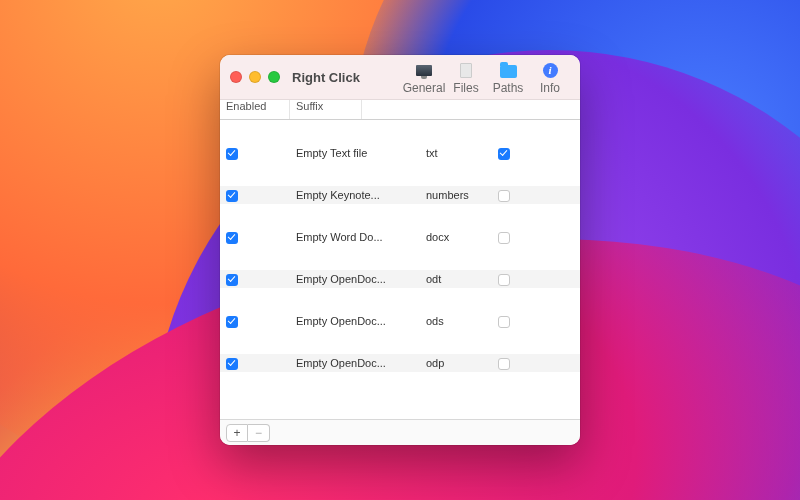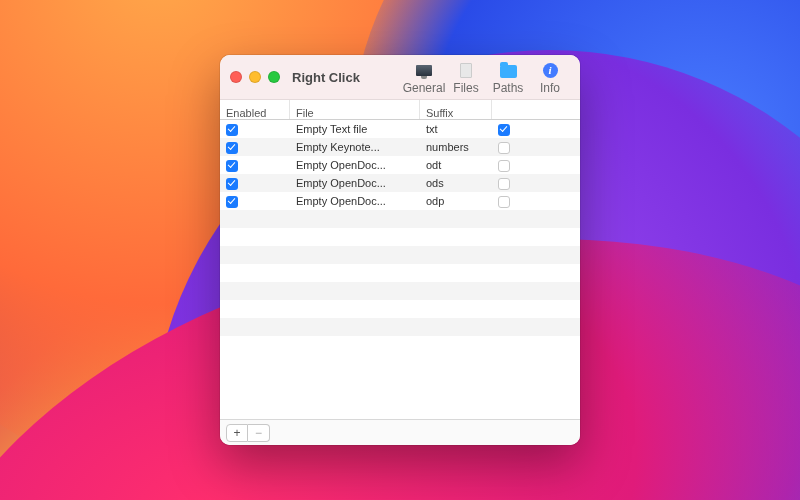--- a/index.html
+++ b/index.html
@@ -47,25 +47,25 @@
     .tbicon { width:20px;height:18px; display:flex; align-items:center; justify-content:center; font-size:16px;}
     .tblabel { font-size:12px; color:#6a6a6a; margin-top:1px;}
     .ic-general{ width:16px;height:11px; background:linear-gradient(#5a6572,#2a333e); border-radius:1px; position:relative;}
     .ic-general::after{content:"";position:absolute;left:5px;bottom:-3px;width:6px;height:3px;background:#888;border-radius:0 0 2px 2px;}
     .ic-file{ width:12px;height:15px;background:#e8e8e8;border:1px solid #ccc;border-radius:1px;}
     .ic-folder{ width:17px;height:13px;background:#3aaeff;border-radius:2px;position:relative;margin-top:2px;}
     .ic-folder::before{content:"";position:absolute;top:-3px;left:0;width:8px;height:4px;background:#3aaeff;border-radius:2px 2px 0 0;}
     .ic-info{ width:15px;height:15px;border-radius:50%;background:#437bff;color:#fff;font-size:11px;font-weight:700;text-align:center;line-height:15px;font-style:italic;font-family:Georgia,serif;}
 
     .headers { display:flex; height:20px; border-bottom:1px solid #d0d0d0; font-size:11px; color:#555; background:#fff;}
-    .headers > div { padding:7px 6px; border-right:1px solid #e5e5e5; overflow:hidden; white-space:nowrap;}
+    .headers > div { padding:0 6px; border-right:1px solid #e5e5e5; overflow:hidden; white-space:nowrap;}
     .col-en{width:70px} .col-file{width:130px} .col-suf{width:72px} .col-ex{flex:1}
 
     .rows { flex:1; overflow:hidden; background:#fff;}
-    .row { display:flex; height:18px; font-size:11px; color:#333; align-items:center;}
+    .row { display:flex; height:18px; font-size:11px; color:#333; align-items:center;margin-top:24px;}
     .row:nth-child(even){ background:#f4f4f4; }
     .row > div { padding:0 6px; overflow:hidden; white-space:nowrap; text-overflow:ellipsis;}
     .cell-en{width:70px;} .cell-file{width:130px;} .cell-suf{width:72px;} .cell-ex{flex:1;}
     .chk{ width:12px;height:12px;border-radius:3px;display:inline-block;position:relative;vertical-align:middle;}
     .chk.on{ background:#1a7bff; }
     .chk.on::after{content:"";position:absolute;left:2px;top:2.5px;width:6px;height:3px;border-left:1.8px solid #fff;border-bottom:1.8px solid #fff;transform:rotate(-48deg);}
     .chk.off{ background:#fff; border:1px solid #c8c8c8; }
 
     .footer{ height:26px; border-top:1px solid #d8d8d8; display:flex; align-items:center; padding-left:6px; background:#fafafa;}
     .fbtn{ width:22px;height:18px;border:1px solid #c8c8c8;background:#fff;display:flex;align-items:center;justify-content:center;font-size:12px;color:#555;cursor:default;}
@@ -113,35 +113,40 @@
         <div class="tbicon">
             <div class="ic-info">i</div>
           </div>
         <div class="tblabel">Info</div>
       </div>
     </div>
   </div>
 
   <div class="headers">
     <div class="col-en">Enabled</div>
-    <div class="col-file">File</div>
     <div class="col-suf">Suffix</div>
   </div>
 
   <div class="rows" id="rows">
       <div class="row">
         <div class="cell-en"><span class="chk on"></span></div>
         <div class="cell-file">Empty Text file</div>
         <div class="cell-suf">txt</div>
         <div class="cell-ex"><span class="chk on"></span></div>
       </div>
       <div class="row">
         <div class="cell-en"><span class="chk on"></span></div>
         <div class="cell-file">Empty Keynote...</div>
         <div class="cell-suf">numbers</div>
+        <div class="cell-ex"><span class="chk off"></span></div>
+      </div>
+      <div class="row">
+        <div class="cell-en"><span class="chk on"></span></div>
+        <div class="cell-file">Empty Word Do...</div>
+        <div class="cell-suf">docx</div>
         <div class="cell-ex"><span class="chk off"></span></div>
       </div>
       <div class="row">
         <div class="cell-en"><span class="chk on"></span></div>
         <div class="cell-file">Empty OpenDoc...</div>
         <div class="cell-suf">odt</div>
         <div class="cell-ex"><span class="chk off"></span></div>
       </div>
       <div class="row">
         <div class="cell-en"><span class="chk on"></span></div>

